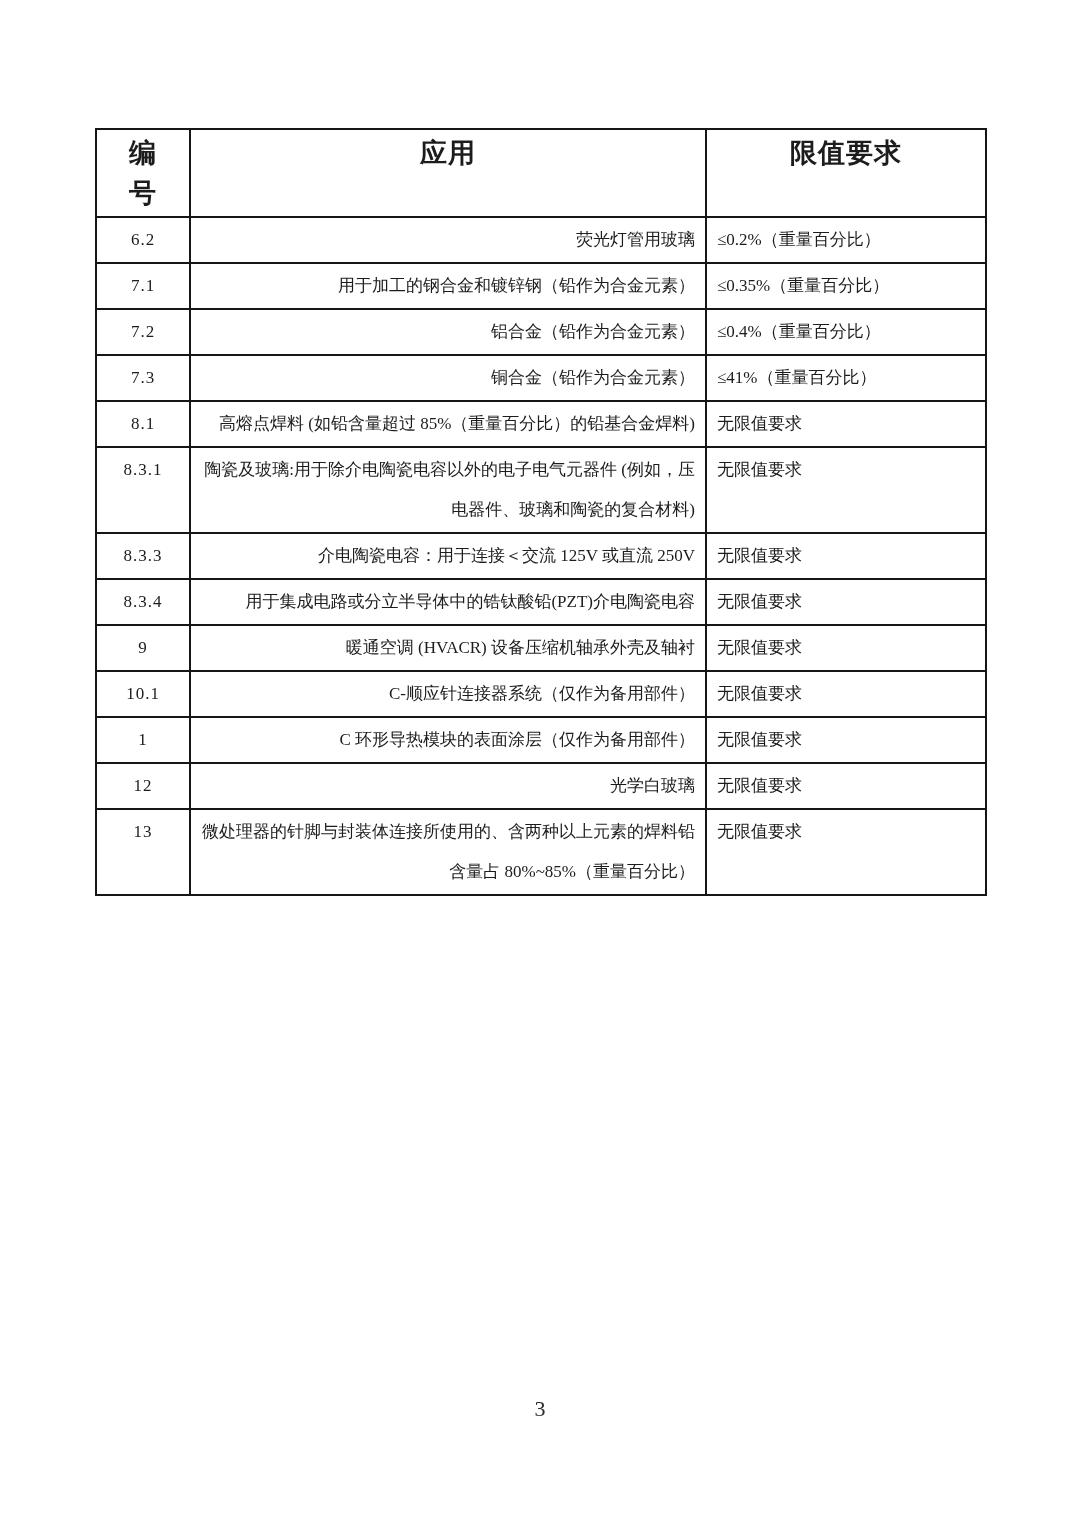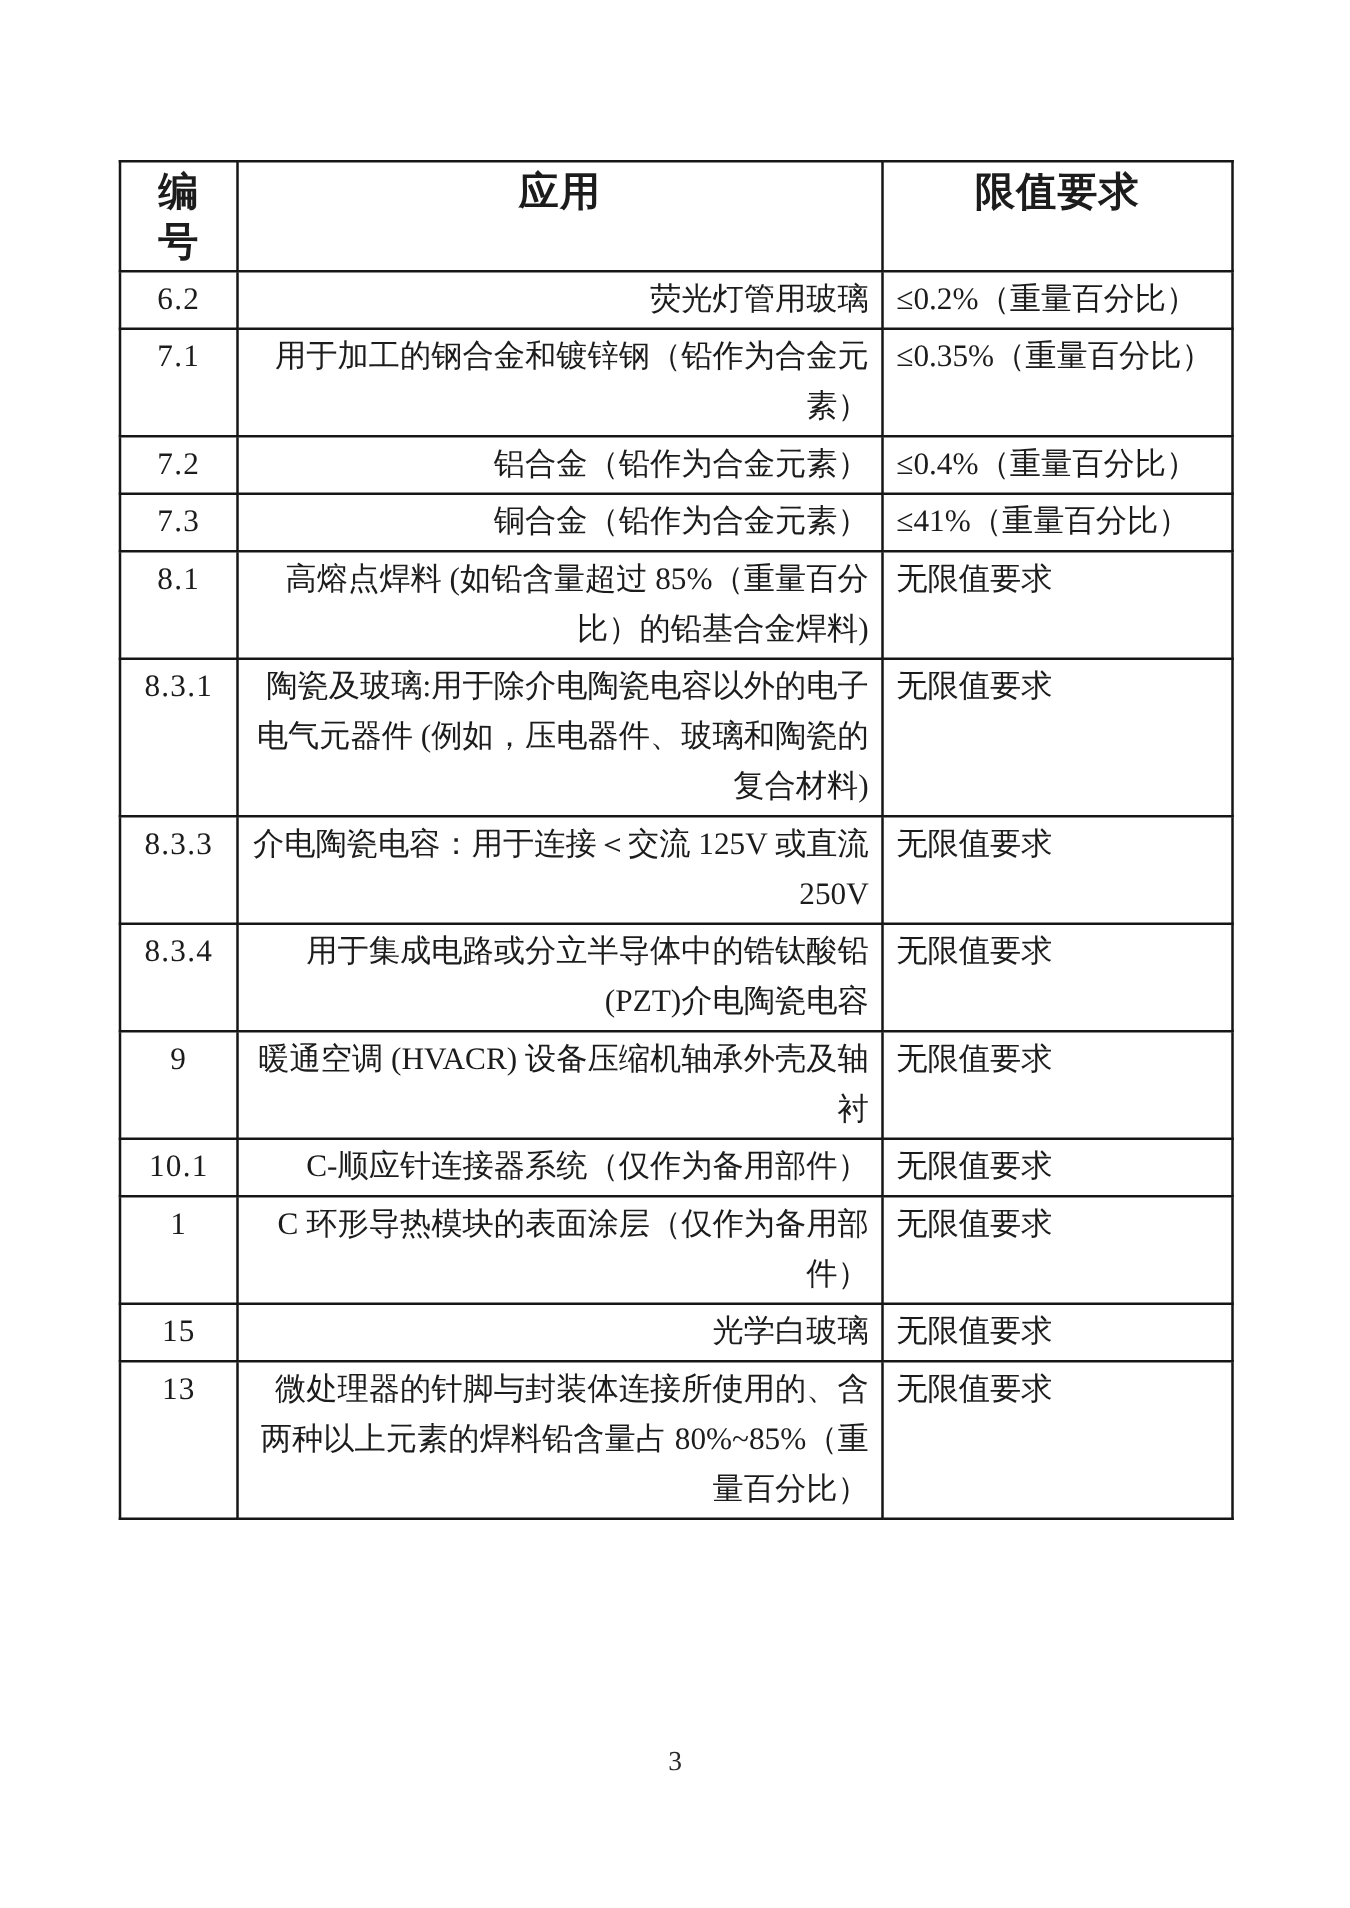--- a/index.html
+++ b/index.html
@@ -23,28 +23,28 @@
     width: 890px;
     border-collapse: collapse;
     table-layout: fixed;
   }
   table.limits col.c-id   { width: 94px; }
   table.limits col.c-app  { width: 516px; }
   table.limits col.c-lim  { width: 280px; }
   table.limits th,
   table.limits td {
     border: 2px solid #161616;
-    font-size: 25px;
+    font-size: 17px;
     line-height: 40px;
     padding: 2px 10px;
     vertical-align: top;
     background: #ffffff;
   }
   table.limits th {
-    font-size: 32px;
+    font-size: 27px;
     font-weight: bold;
     text-align: center;
     padding: 3px 24px;
     letter-spacing: 1px;
   }
   td.cell-id {
     text-align: center;
     padding-left: 2px;
     padding-right: 2px;
     letter-spacing: 1px;
@@ -148,21 +148,21 @@
     </tr>
 
 
     <tr>
       <td class="cell-id">1</td>
       <td class="cell-app">C 环形导热模块的表面涂层（仅作为备用部件）</td>
       <td class="cell-limit">无限值要求</td>
     </tr>
 
     <tr>
-      <td class="cell-id">15</td>
+      <td class="cell-id">12</td>
       <td class="cell-app">光学白玻璃</td>
       <td class="cell-limit">无限值要求</td>
     </tr>
 
     <tr>
       <td class="cell-id">13</td>
       <td class="cell-app">微处理器的针脚与封装体连接所使用的、含两种以上元素的焊料铅含量占 80%~85%（重量百分比）</td>
       <td class="cell-limit">无限值要求</td>
     </tr>
   </tbody>

